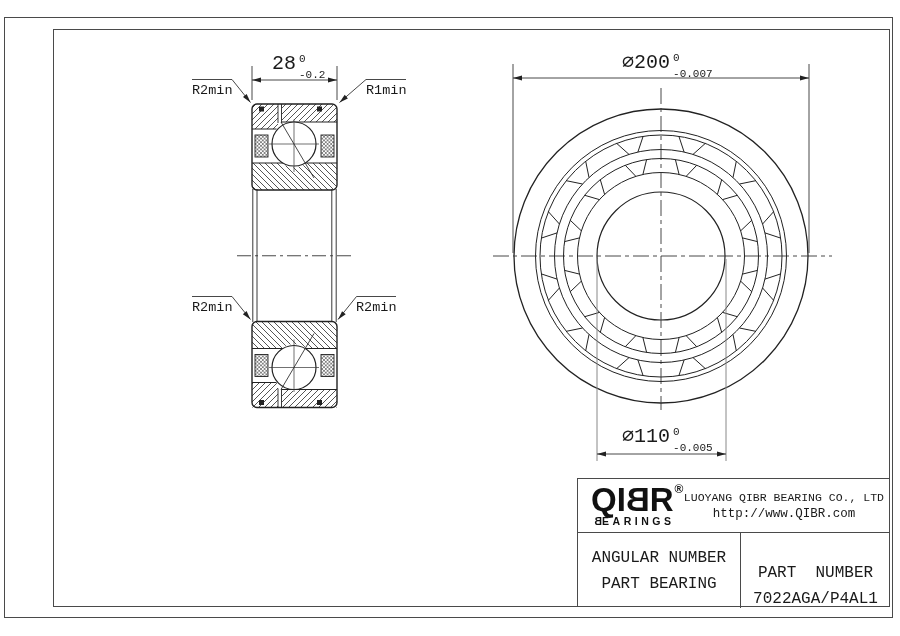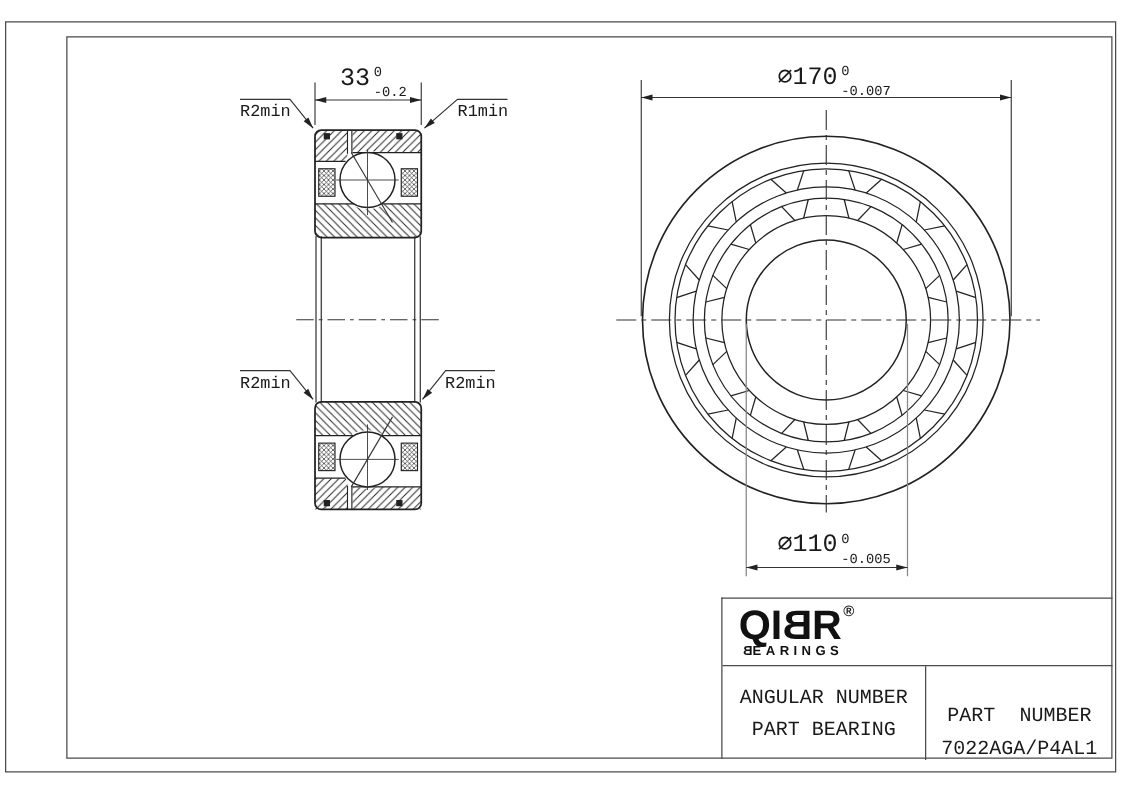--- a/index.html
+++ b/index.html
@@ -222,29 +222,29 @@
       </g>
     </g>
   </svg>
 
   <div class="rlabel" style="left:192px;top:63px">R2min</div>
   <div class="rlabel" style="left:366px;top:63px">R1min</div>
   <div class="rlabel" style="left:192px;top:280px">R2min</div>
   <div class="rlabel" style="left:356px;top:280px">R2min</div>
 
   <div class="dim" style="left:272px;top:53px">
-    <span class="sym"></span><span class="val">33</span>
+    <span class="sym"></span><span class="val">28</span>
     <span class="tol">
       <span>0</span>
       <span>-0.2</span>
     </span>
   </div>
 
   <div class="dim" style="left:622px;top:52px">
-    <span class="sym">∅</span><span class="val">170</span>
+    <span class="sym">∅</span><span class="val">200</span>
     <span class="tol">
       <span>0</span>
       <span>-0.007</span>
     </span>
   </div>
 
   <div class="dim" style="left:622px;top:426px">
     <span class="sym">∅</span><span class="val">110</span>
     <span class="tol">
       <span>0</span>
@@ -254,20 +254,24 @@
 
   <div class="title-block">
     <div class="tb-top">
       <div class="tb-logo">
         <div class="logo-row">
           <span class="logo-word"><span>Q</span><span>I</span><span class="flip">B</span><span>R</span></span>
           <span class="logo-reg">®</span>
         </div>
         <div class="logo-sub"><span class="flip">B</span><span>E</span><span>A</span><span>R</span><span>I</span><span>N</span><span>G</span><span>S</span></div>
       </div>
+      <div class="tb-company">
+        <div class="company">LUOYANG QIBR BEARING CO., LTD</div>
+        <div class="website">http://www.QIBR.com</div>
+      </div>
     </div>
     <div class="tb-bottom">
       <div class="tb-product">
         <div>ANGULAR NUMBER</div>
         <div>PART BEARING</div>
       </div>
       <div class="tb-part">
         <div>PART  NUMBER</div>
         <div>7022AGA/P4AL1</div>
       </div>

